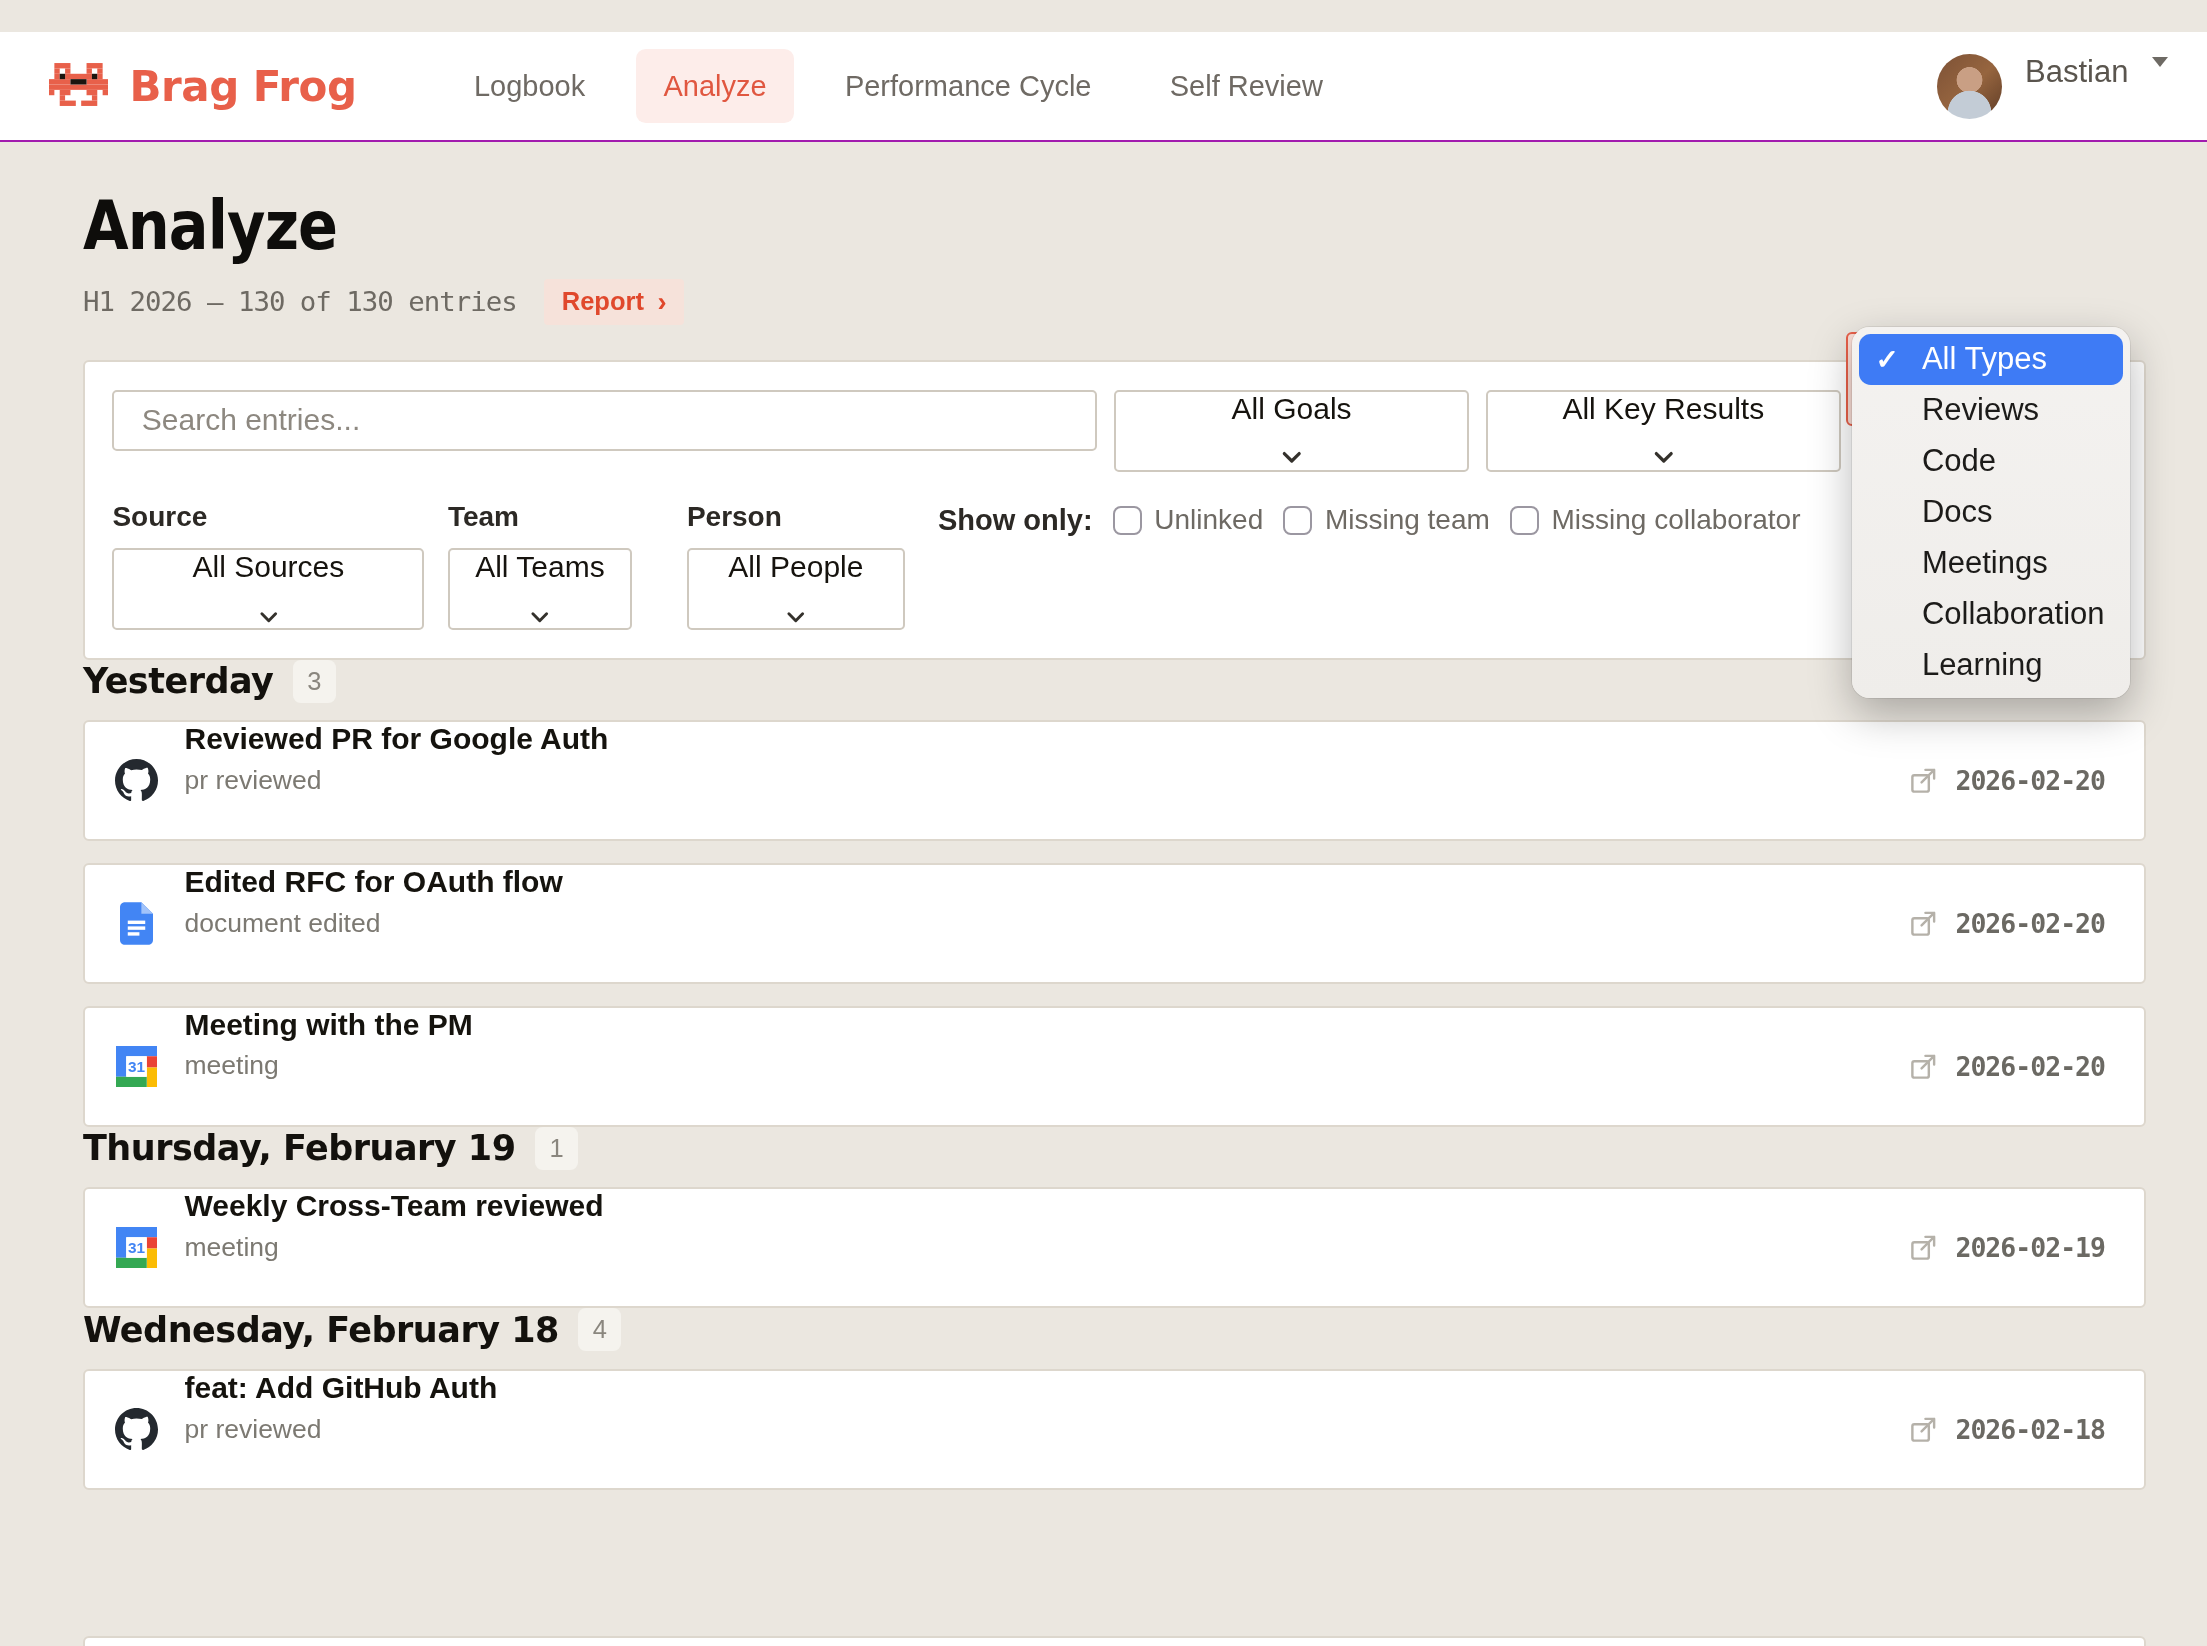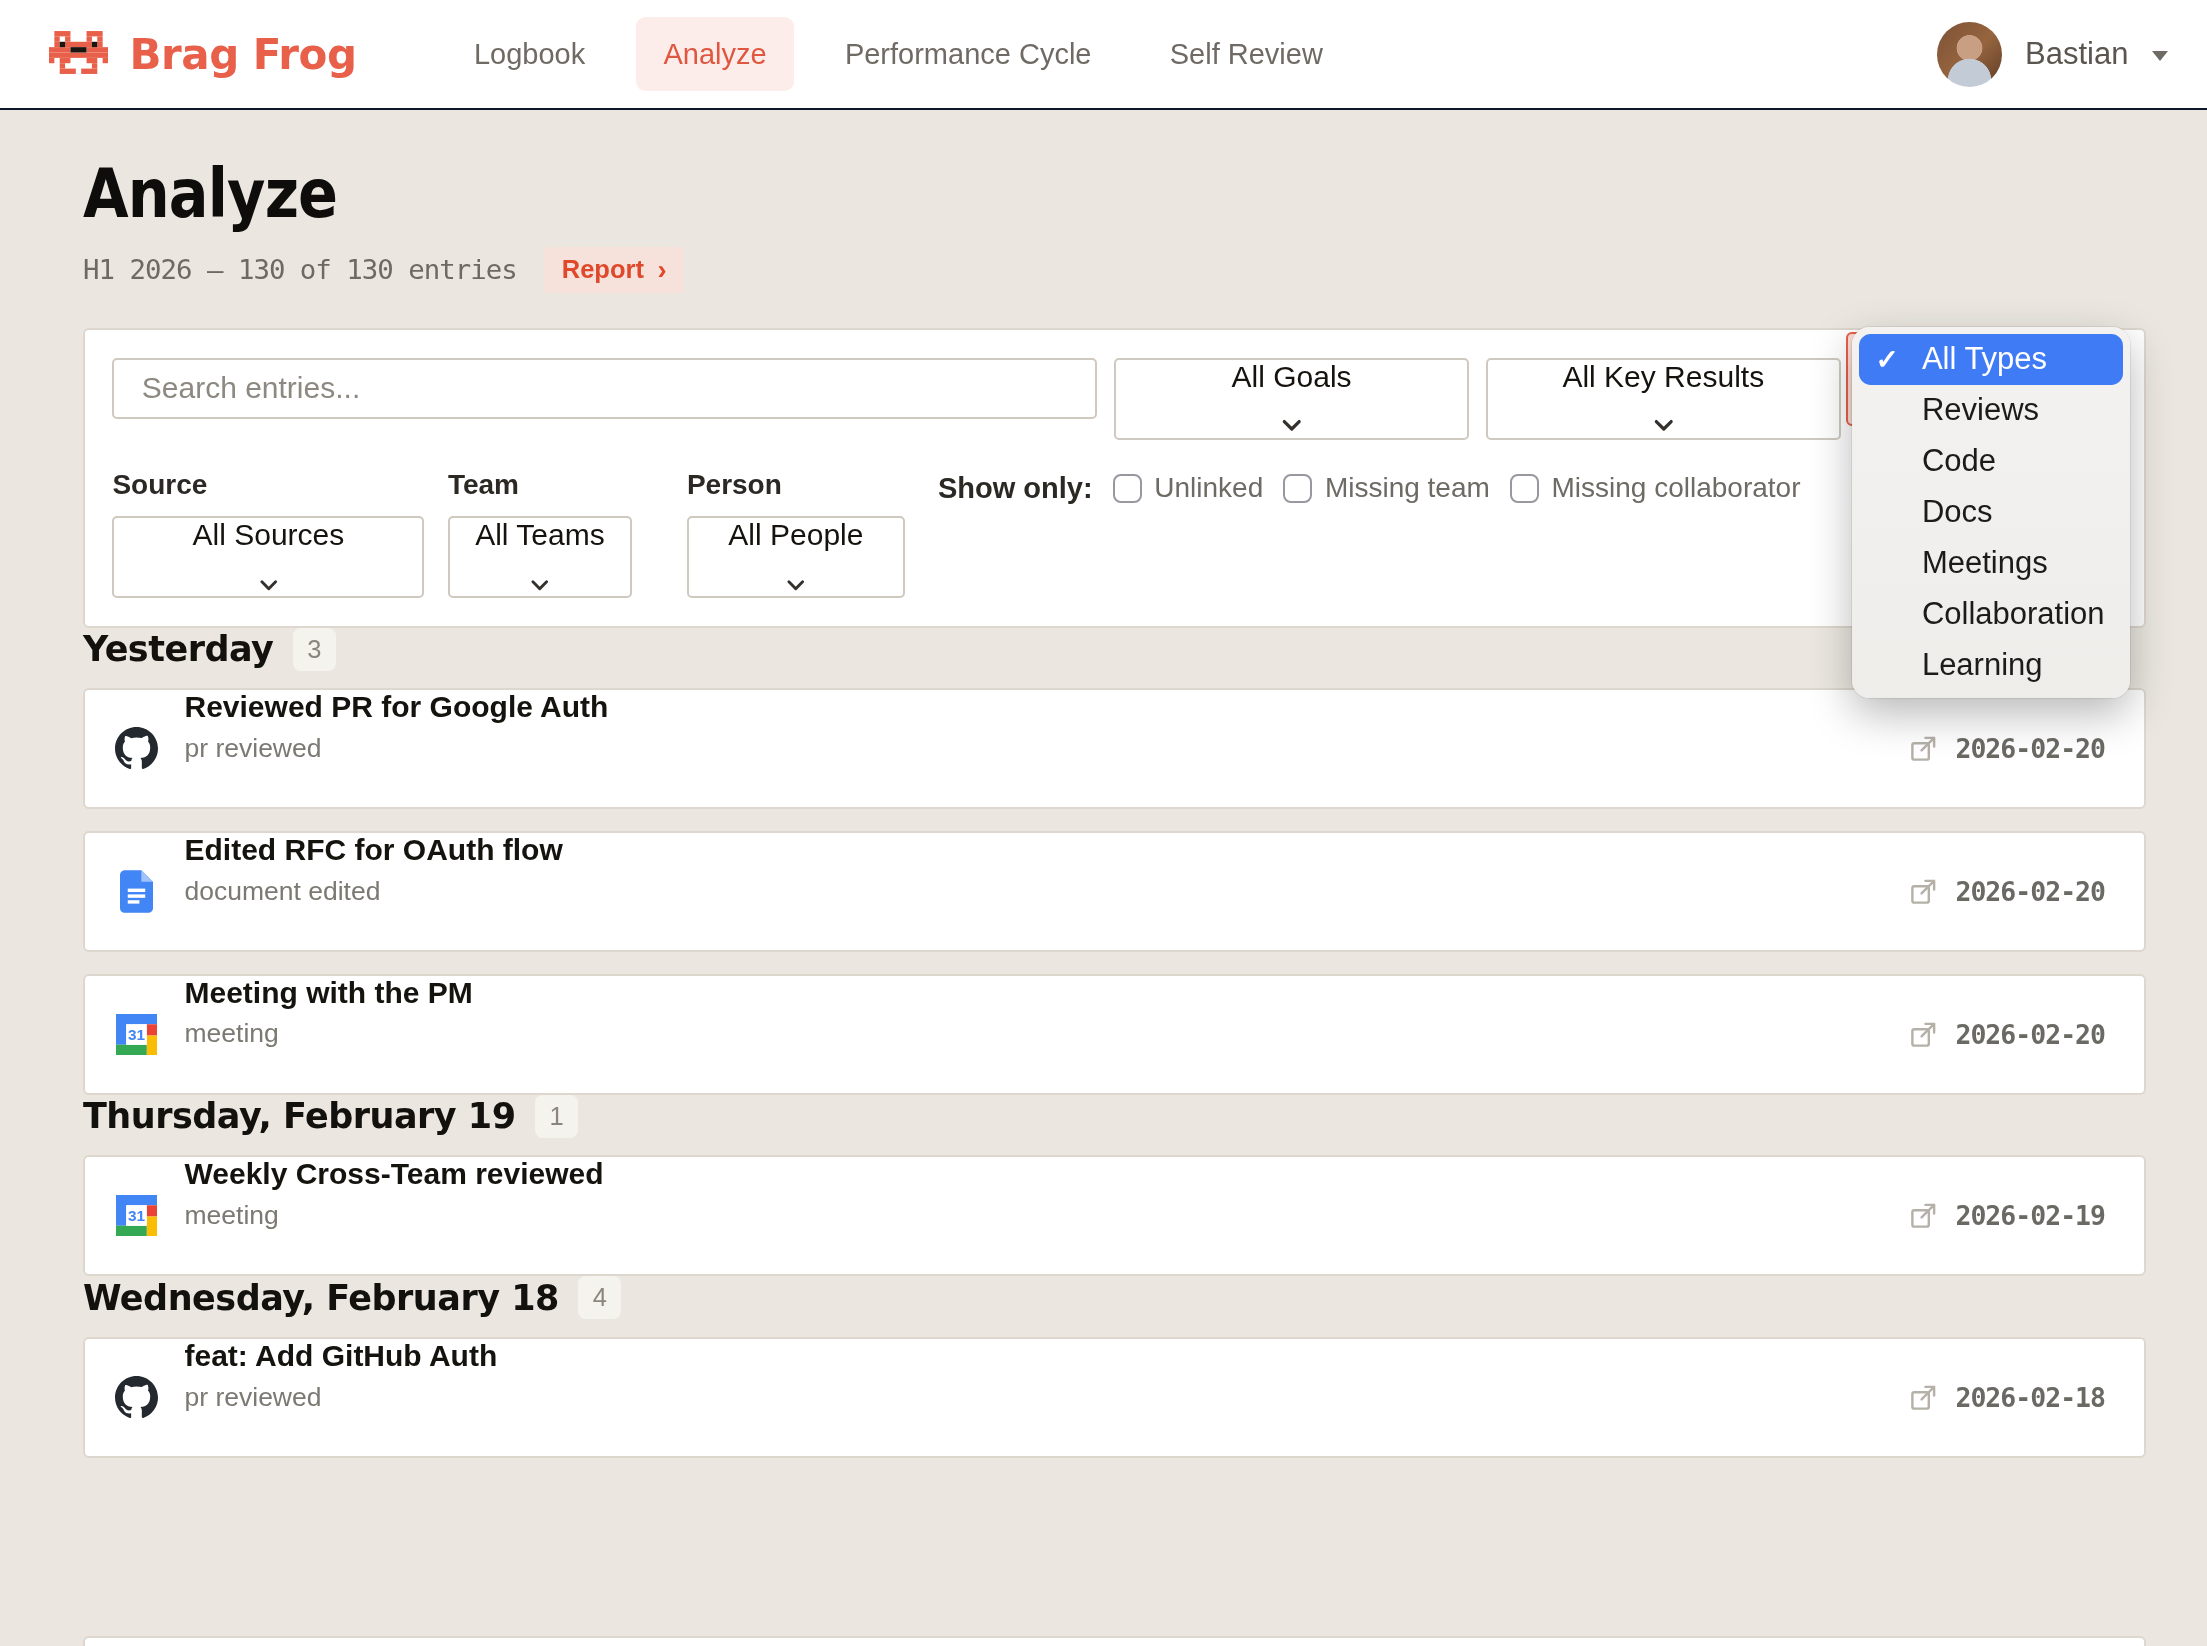--- a/index.html
+++ b/index.html
@@ -6,30 +6,30 @@
   html,body { margin:0; padding:0; }
   body {
     width:2207px; height:1647px; overflow:hidden; position:relative;
     background:#ebe7e0;
     font-family:"Liberation Sans", sans-serif;
     -webkit-font-smoothing:antialiased;
   }
 
   
   header {
-    height:110px; background:#ffffff; border-bottom:2px solid #0f172a;
-    display:flex; align-items:center; padding:0 39px 0 49px;
+    height:110px; background:#ffffff; border-bottom:2px solid #a21caf;
+    display:flex; align-items:center; padding:0 39px 0 49px;margin-top:32px;
   }
   .brand { display:flex; align-items:center; gap:21.6px; cursor:pointer; }
   .brand-name { font-size:42px; font-weight:800; color:#e8604a; letter-spacing:-0.5px;
     font-family:"DejaVu Sans", sans-serif; }
   nav { display:flex; align-items:center; gap:23.5px; margin-left:90px; }
   .nav-item { font-size:29px; color:#6f6a64; padding:20.6px 27.4px; border-radius:9.8px; cursor:pointer; }
   .nav-item.active { background:#fdedea; color:#e05740; }
-  .user { margin-left:auto; display:flex; align-items:center; gap:23.5px; cursor:pointer; }
+  .user { margin-left:auto; display:flex; gap:23.5px; cursor:pointer; }
   .avatar {
     width:65px; height:65px; border-radius:50%;
     background:
       radial-gradient(circle at 50% 90%, #c3ccd6 0 32%, rgba(0,0,0,0) 33%),
       radial-gradient(circle at 50% 40%, #c99f84 0 25%, rgba(0,0,0,0) 26%),
       linear-gradient(135deg,#7d5136,#96653f 52%,#5f3c26);
   }
   .user-name { font-size:31px; color:#5a554e; }
   .caret-down { width:0; height:0; border-left:8.8px solid transparent; border-right:8.8px solid transparent;
     border-top:10.8px solid #6e6a64; margin-top:3.9px; }

